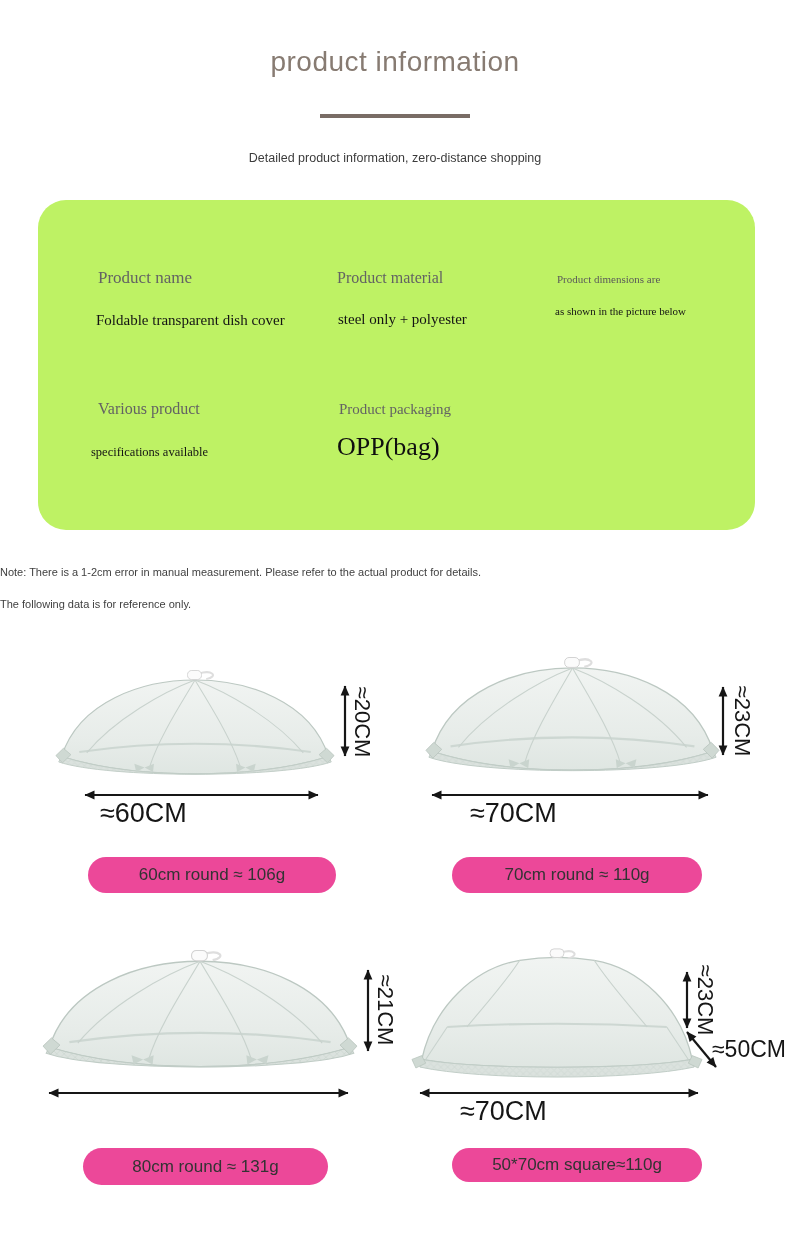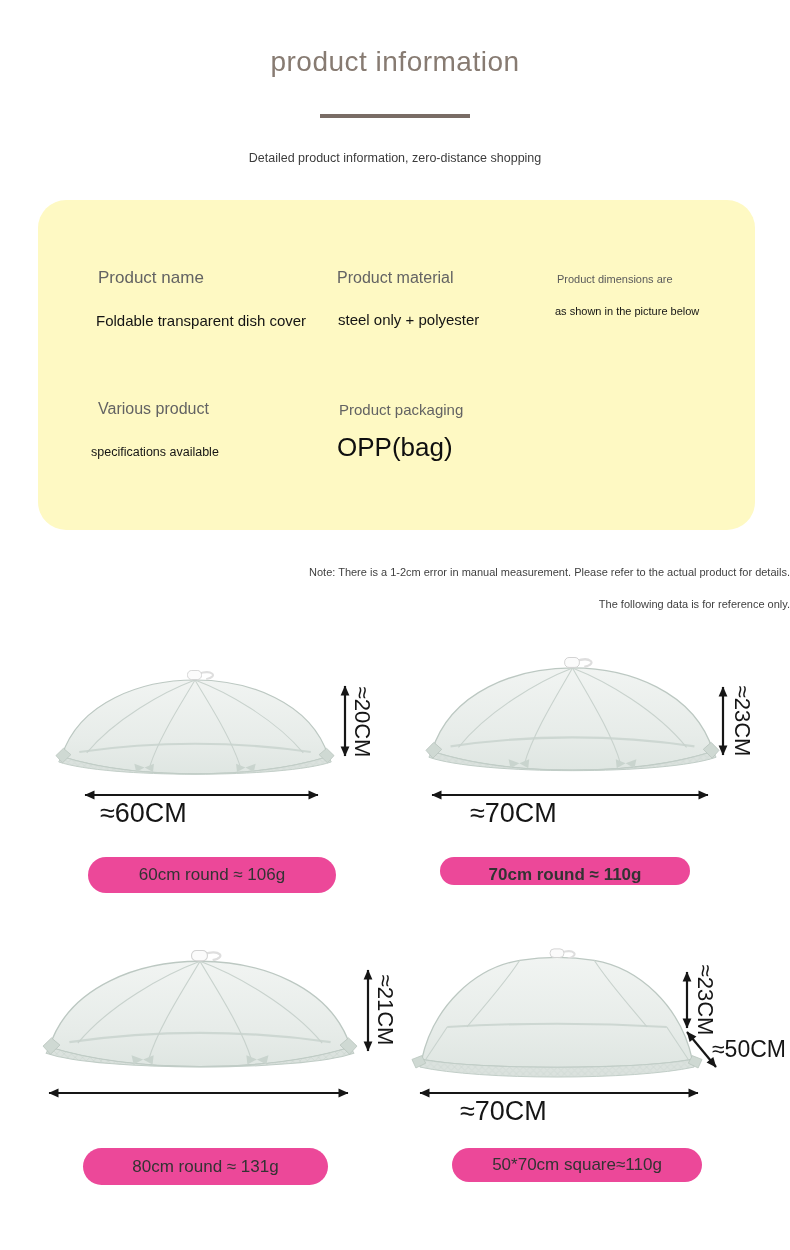--- a/index.html
+++ b/index.html
@@ -8,37 +8,37 @@
 
   
   .title { position:absolute; left:0; right:0; top:46px; text-align:center;
            font-size:28px; letter-spacing:.5px; color:#877b72; font-weight:400; }
   .divider { position:absolute; left:320px; top:114px; width:150px; height:4px; background:#796c65; }
   .subtitle { position:absolute; left:0; right:0; top:151px; text-align:center;
               font-size:12.5px; color:#3c3c3c; }
 
   
   .card { position:absolute; left:38px; top:200px; width:717px; height:330px;
-          background:#fef9c3; border-radius:28px; }
+          background:#bef264; border-radius:28px;font-family:Liberation Serif, serif; }
   .fld { position:absolute; }
   .fld-label { color:#636363; }
   .fld-value { color:#141414; }
   .f1l { left:60px;  top:68px;  font-size:17px; }
   .f1v { left:58px;  top:112px; font-size:15px; }
   .f2l { left:299px; top:69px;  font-size:16px; }
   .f2v { left:300px; top:111px; font-size:15px; }
   .f3l { left:519px; top:73px;  font-size:11px;  color:#5a5a5a; }
   .f3v { left:517px; top:105px; font-size:11px; }
   .f4l { left:60px;  top:200px; font-size:16px; }
   .f4v { left:53px;  top:245px; font-size:12.5px; }
   .f5l { left:301px; top:201px; font-size:15px; }
   .f5v { left:299px; top:232px; font-size:26px; color:#0f0f0f; }
 
   
-  .note { position:absolute; left:0; right:0; text-align:right; font-size:11px; color:#3f3f3f; }
+  .note { position:absolute; left:0; right:0; text-align:left; font-size:11px; color:#3f3f3f; }
   .note1 { top:566px; }
   .note2 { top:598px; }
 
   
   .panel { position:absolute; }
   .panel1 { left:40px;  top:655px; width:350px; height:245px; }
   .panel2 { left:400px; top:655px; width:360px; height:245px; }
   .panel3 { left:20px;  top:940px; width:380px; height:250px; }
   .panel4 { left:400px; top:940px; width:390px; height:250px; }
   .panel > * { position:absolute; }
@@ -69,21 +69,21 @@
   .h-label { width:200px; font-size:27px; }
   .hl1 { left:60px; top:143px; }
   .hl2 { left:70px; top:143px; }
   .hl3 { left:78px; top:156px; }
   .hl4 { left:60px; top:156px; }
   .d-label { left:312px; top:96px; font-size:23px; }
 
   .pill { background:#ec4899; border-radius:19px; text-align:center;
           font-size:17px; font-weight:500; color:#333333; }
   .pl1 { left:48px; top:202px; width:248px; height:36px; line-height:36px; }
-  .pl2 { left:40px; top:202px; width:250px; height:28px; line-height:36px;font-weight:bold; }
+  .pl2 { left:52px; top:202px; width:250px; height:36px; line-height:36px; }
   .pl3 { left:63px; top:208px; width:245px; height:37px; line-height:37px; }
   .pl4 { left:52px; top:208px; width:250px; height:34px; line-height:34px; }
 
   .defs-holder { position:absolute; width:0; height:0; }
 </style>
 </head>
 <body>
 
 <div class="page">
 

